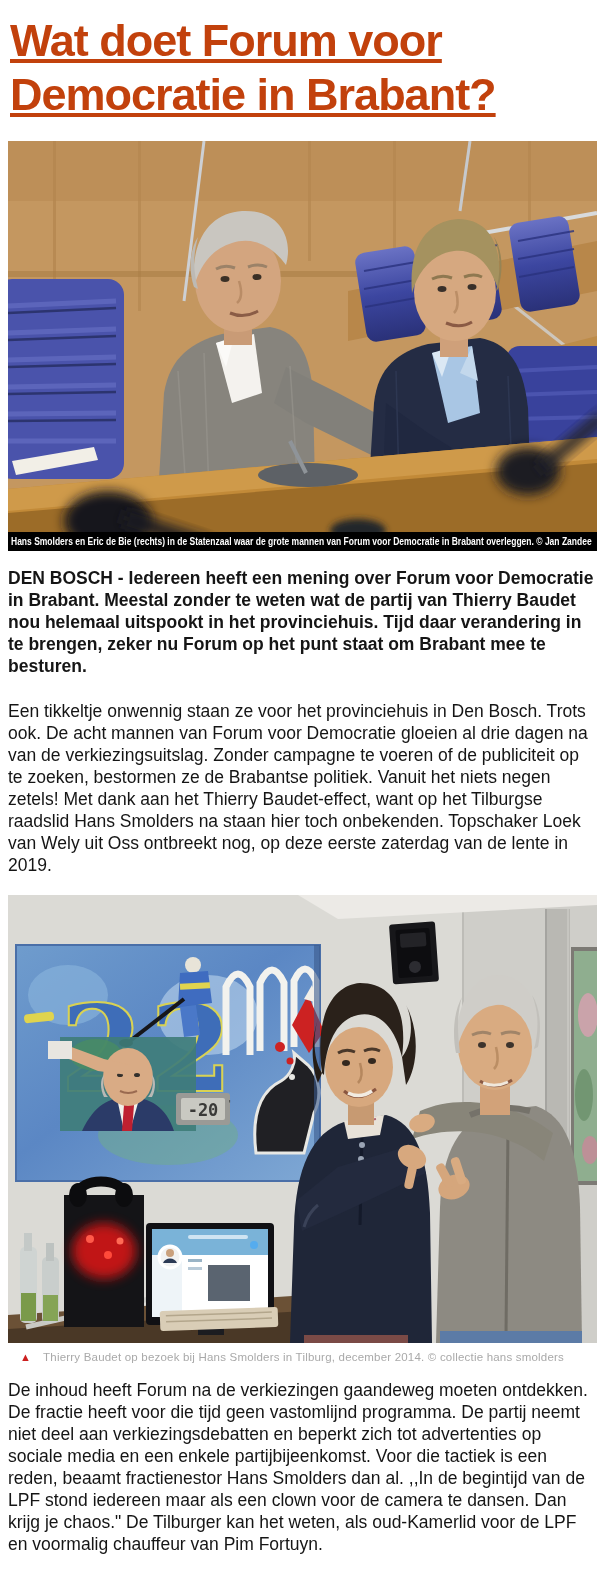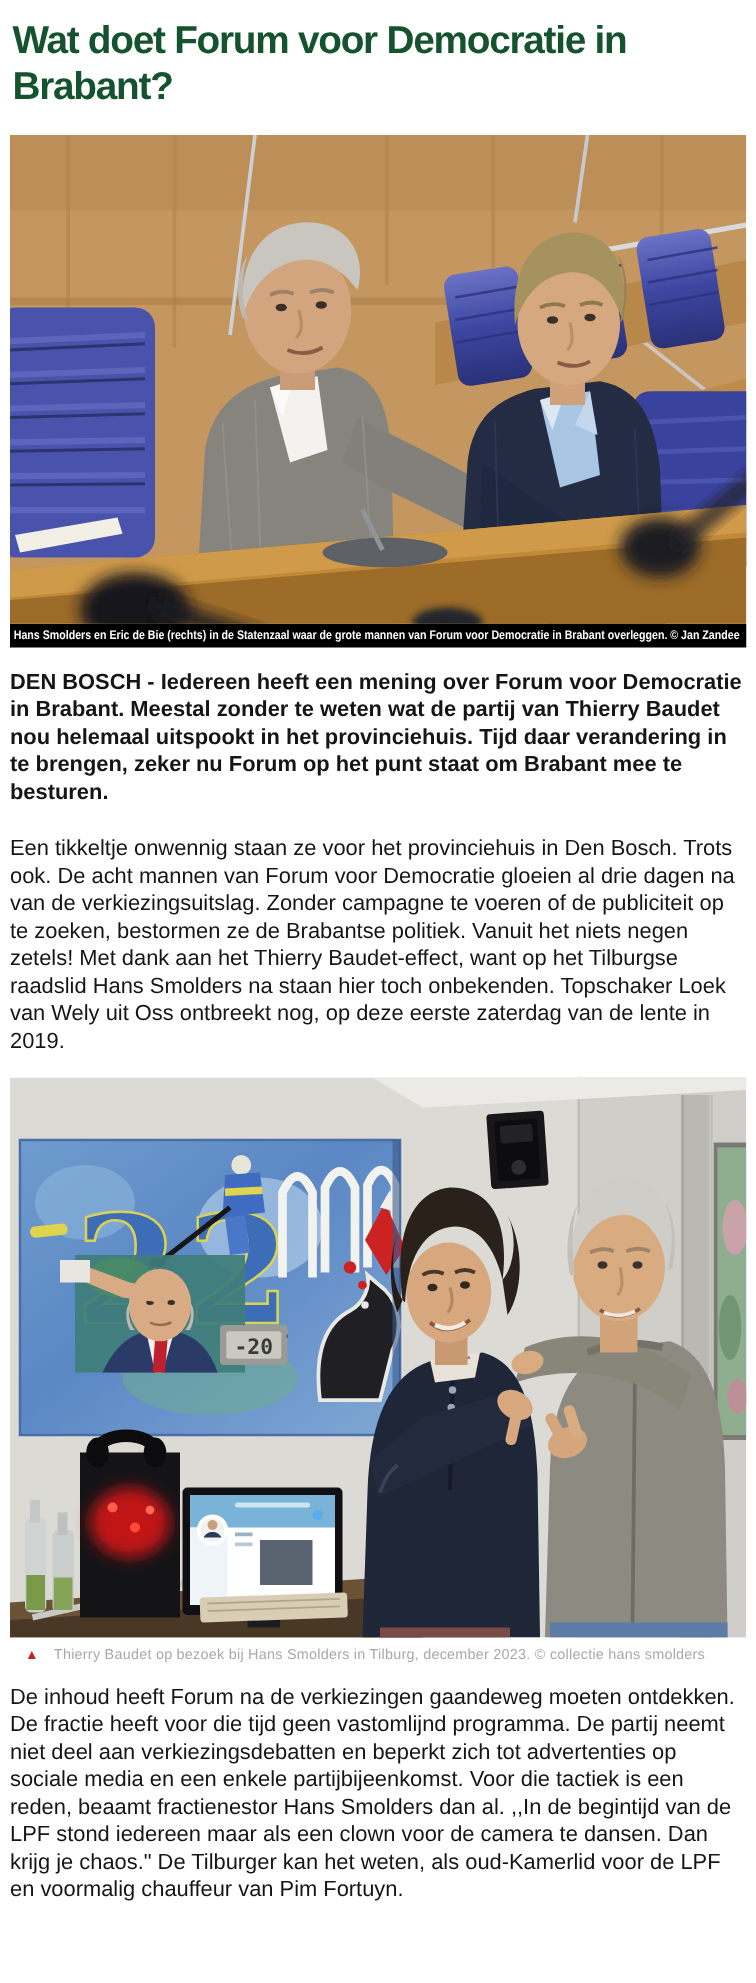--- a/index.html
+++ b/index.html
@@ -3,22 +3,22 @@
 <meta charset="utf-8">
 <style>
   html,body{margin:0;padding:0;background:#ffffff;}
   body{
     width:605px;height:1586px;overflow:hidden;
     font-family:"Liberation Sans","DejaVu Sans",sans-serif;
     color:#151515;
   }
   .headline{
     margin:14px 10px 0 10px;
-    font-size:31px;line-height:1.19;font-weight:bold;
-    letter-spacing:-1px;color:#14532d;
+    font-size:45px;line-height:1.19;font-weight:bold;
+    letter-spacing:-1px;color:#c2410c;text-decoration:underline;
   }
   figure{margin:0;}
   .figure1{margin:20px 8px 0 8px;width:589px;}
   .figure1 .photo{display:block;width:589px;height:391px;}
   .capbar{
     background:#000;color:#fff;height:19px;overflow:hidden;
     font-size:10px;font-weight:bold;line-height:19px;white-space:nowrap;
     padding-left:3px;
   }
   .capbar span{display:inline-block;transform:scaleX(0.85);transform-origin:0 50%;}
@@ -367,16 +367,16 @@
       <path d="M352,168 Q356,182 350,188" stroke="#b5875e" stroke-width="2.5" fill="none"></path>
       <path d="M336,196 Q350,208 368,194" stroke="#8a5640" stroke-width="3" fill="none"></path>
       <path d="M340,198 Q352,204 364,196" stroke="#f2ece2" stroke-width="3.5" fill="none"></path>
       <rect x="296" y="440" width="104" height="8" fill="#7a4a46"></rect>
     </g>
     <ellipse cx="414" cy="228" rx="13" ry="9" fill="#d9ab81" transform="rotate(-14 414 228)"></ellipse>
   </svg>
 </figure>
 
 <div class="caption2">
-  <span class="tri">▲</span><span>Thierry Baudet op bezoek bij Hans Smolders in Tilburg, december 2023. © collectie hans smolders</span>
+  <span class="tri">▲</span><span>Thierry Baudet op bezoek bij Hans Smolders in Tilburg, december 2014. © collectie hans smolders</span>
 </div>
 
 <p class="para2">De inhoud heeft Forum na de verkiezingen gaandeweg moeten ontdekken. De fractie heeft voor die tijd geen vastomlijnd programma. De partij neemt niet deel aan verkiezingsdebatten en beperkt zich tot advertenties op sociale media en een enkele partijbijeenkomst. Voor die tactiek is een reden, beaamt fractienestor Hans Smolders dan al. ,,In de begintijd van de LPF stond iedereen maar als een clown voor de camera te dansen. Dan krijg je chaos." De Tilburger kan het weten, als oud-Kamerlid voor de LPF en voormalig chauffeur van Pim Fortuyn.</p>
 
 </body></html>

